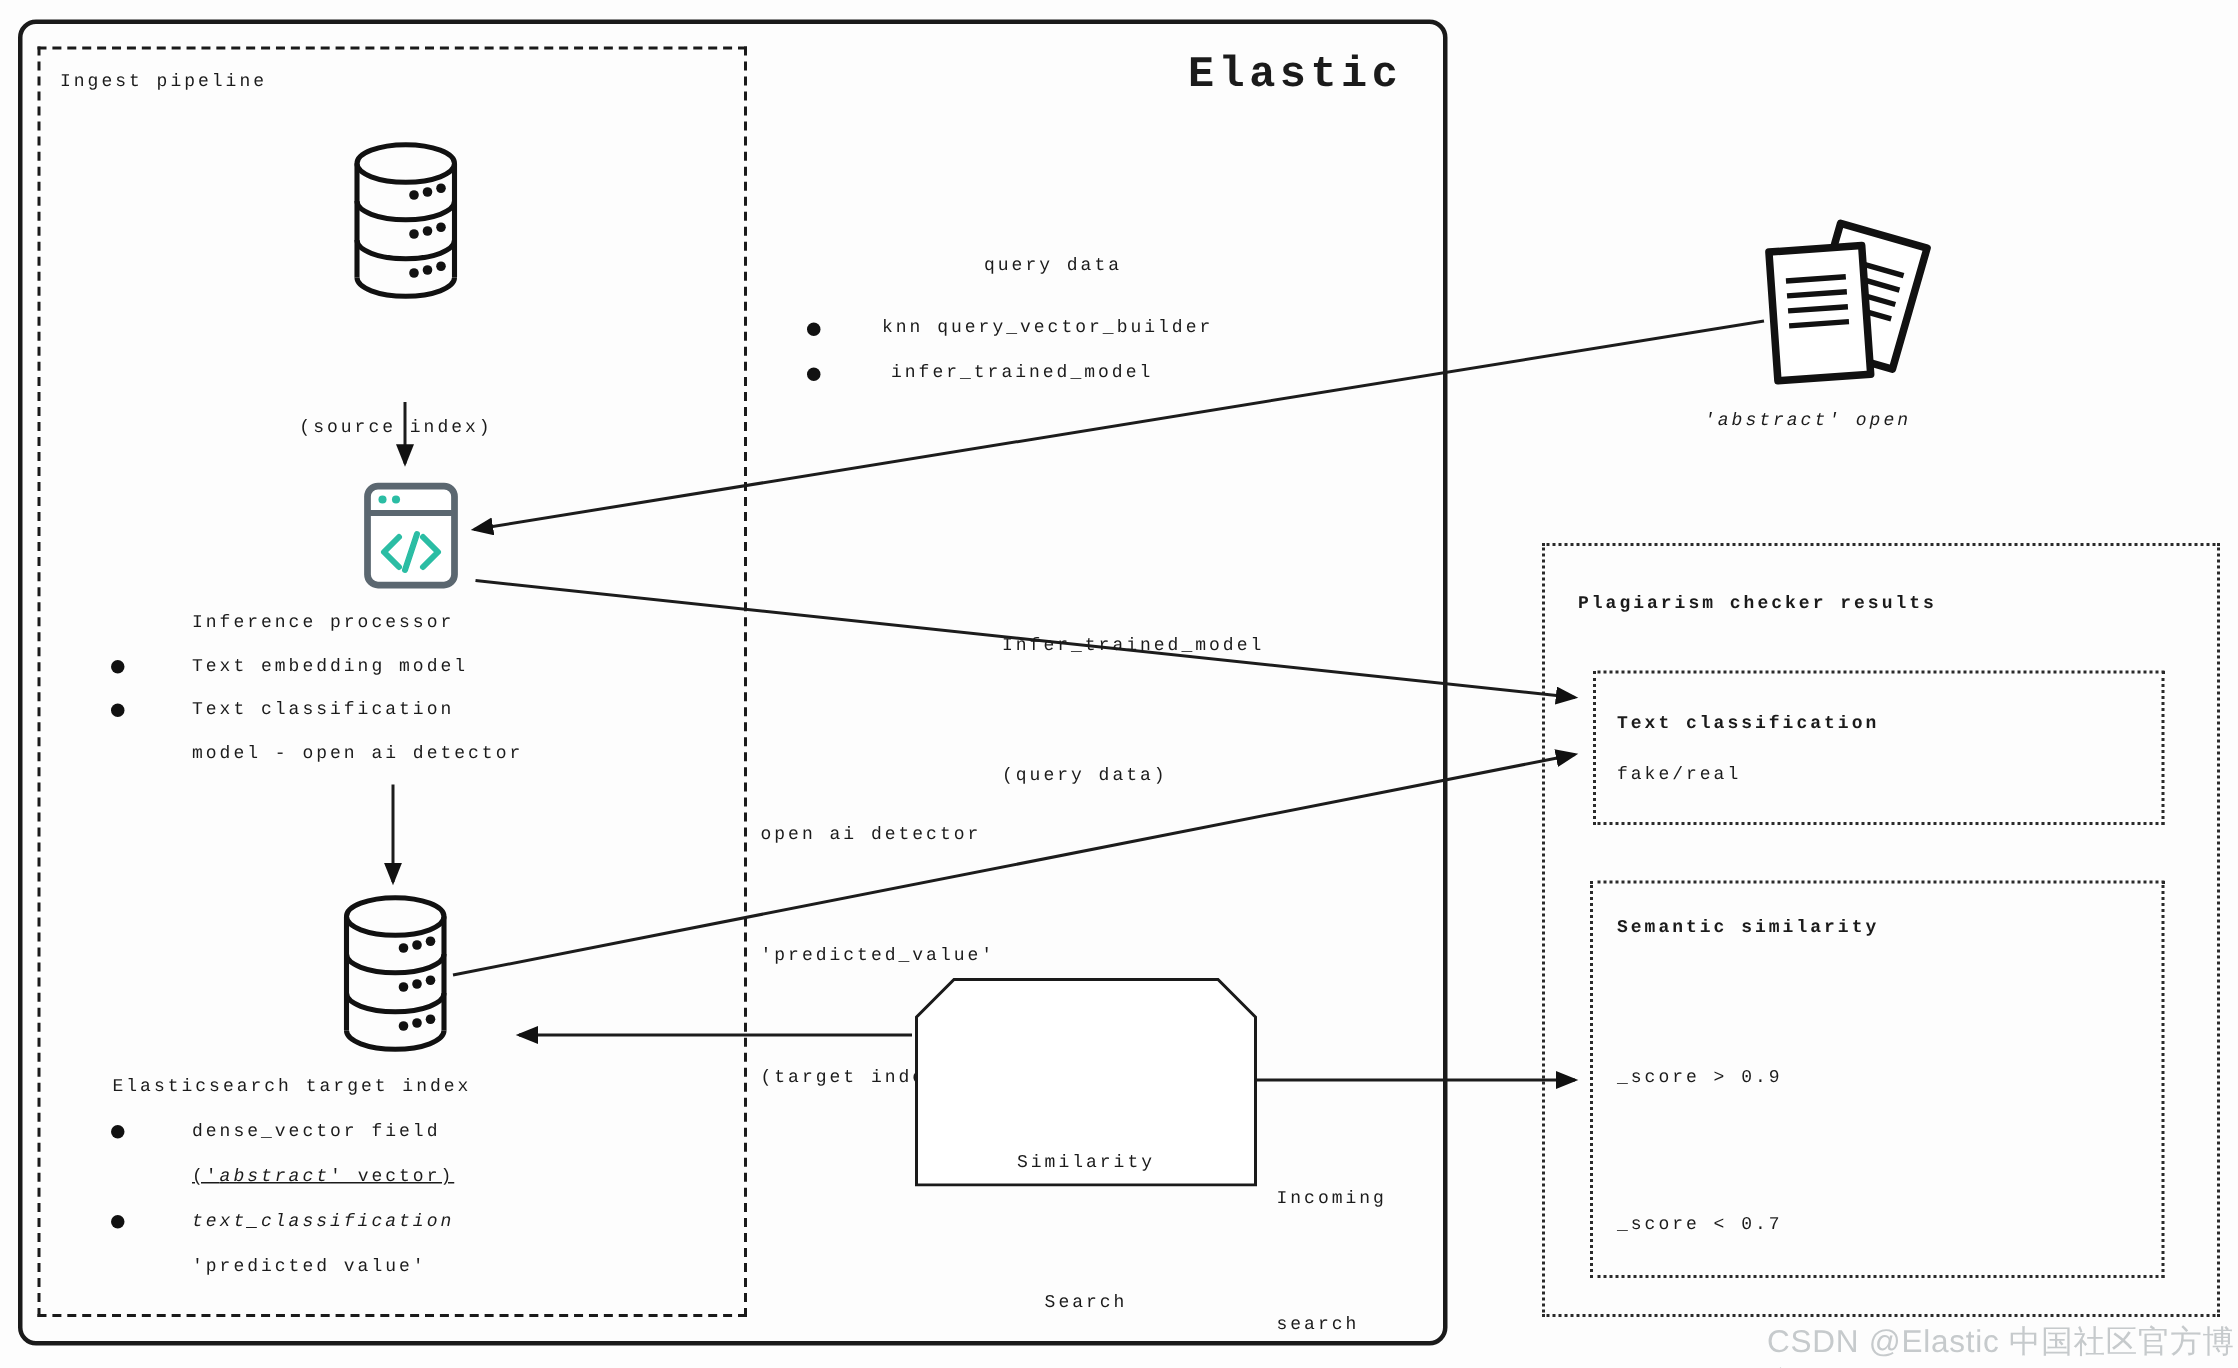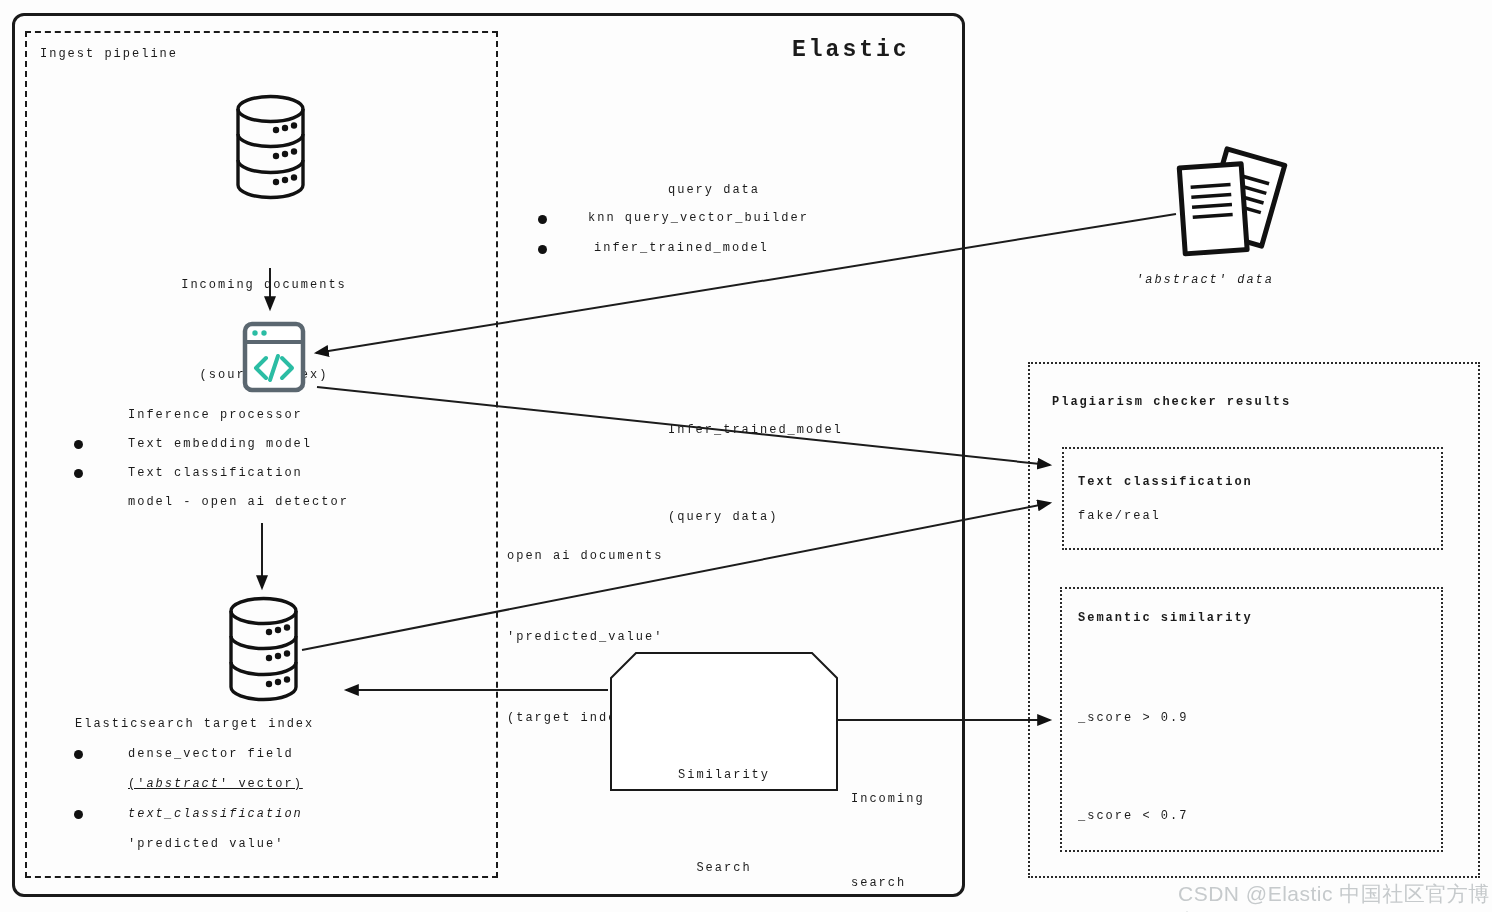--- a/index.html
+++ b/index.html
@@ -8,21 +8,21 @@
   .box{position:absolute;box-sizing:border-box;background:transparent;}
   .solid-box{border:3px solid #1a1a1a;border-radius:12px;}
   .dash-box{border:2px dashed #1a1a1a;}
   .dot-box{border:2px dotted #2a2a2a;}
   .txt{position:absolute;font-size:12px;letter-spacing:2px;line-height:28px;white-space:pre;}
   .bold{font-weight:bold;}
   .center{text-align:center;}
   .bullet-dot{position:absolute;width:9px;height:9px;border-radius:50%;background:#111;}
   .ital{font-style:italic;}
   #arrow-layer{position:absolute;left:0;top:0;width:1492px;height:912px;pointer-events:none;}
-  #elastic-title{font-size:23px;letter-spacing:3px;font-weight:bold;}
+  #elastic-title{font-size:29px;letter-spacing:3px;font-weight:bold;}
   #watermark{position:absolute;left:1178px;top:880px;font-family:"Liberation Sans","DejaVu Sans",sans-serif;
              font-size:21px;letter-spacing:0.5px;color:#c6cacc;}
   .icon{position:absolute;}
 </style>
 </head>
 <body>
 
 <div id="stage">
 
   <div class="box solid-box" style="left:12px;top:13px;width:953px;height:884px;"></div>
@@ -70,21 +70,20 @@
       <circle cx="42" cy="62" r="3.2"></circle>
         <circle cx="51" cy="60" r="3.2"></circle>
         <circle cx="60" cy="57.5" r="3.2"></circle>
       <circle cx="42" cy="88" r="3.2"></circle>
         <circle cx="51" cy="86" r="3.2"></circle>
         <circle cx="60" cy="83.5" r="3.2"></circle>
     </g>
   </svg>
 
   <div class="txt center" style="left:118px;top:210px;width:292px;line-height:30px;">
-    <div>Incoming documents</div>
     <div>(source index)</div>
   </div>
 
   <svg class="icon" style="left:242px;top:321px;" width="64" height="72" viewBox="0 0 64 72">
     <rect x="3" y="3" width="58" height="66" rx="7" fill="#ffffff" stroke="#5b6770" stroke-width="4.5"></rect>
     <path d="M3 21 H61" stroke="#5b6770" stroke-width="4"></path>
     <circle cx="13" cy="12" r="2.7" fill="#2bbda4"></circle>
     <circle cx="22" cy="12" r="2.7" fill="#2bbda4"></circle>
     <g stroke="#2bbda4" stroke-width="4" fill="none" stroke-linecap="round" stroke-linejoin="round">
       <polyline points="24,37 14,47 24,57"></polyline>
@@ -123,33 +122,33 @@
   </svg>
 
   <div class="txt" style="left:75px;top:710px;font-family:Liberation Mono, monospace;">Elasticsearch target index</div>
   <div class="bullet-dot" style="left:74px;top:750px;"></div>
   <div class="txt" style="left:128px;top:740px;">dense_vector field</div>
   <div class="txt" style="left:128px;top:770px;text-decoration:underline;"><span>('</span><span class="ital">abstract</span><span>' vector)</span></div>
   <div class="bullet-dot" style="left:74px;top:810px;"></div>
   <div class="txt" style="left:128px;top:800px;font-style:italic;">text_classification</div>
   <div class="txt" style="left:128px;top:830px;">'predicted value'</div>
 
-  <div class="txt" style="left:656px;top:176px;margin-left:12px;">query data</div>
+  <div class="txt" style="left:656px;top:163px;">query data</div>
   <div class="bullet-dot" style="left:538px;top:215px;"></div>
   <div class="txt" style="left:588px;top:204px;text-align:right;">knn query_vector_builder</div>
   <div class="bullet-dot" style="left:538px;top:245px;"></div>
   <div class="txt" style="left:594px;top:234px;">infer_trained_model</div>
 
   <div class="txt" style="left:668px;top:358px;line-height:29px;">
     <div>Infer_trained_model</div>
     <div>(query data)</div>
   </div>
 
   <div class="txt" style="left:507px;top:489px;line-height:27px;">
-    <div>open ai documents</div>
+    <div>open ai detector</div>
     <div>'predicted_value'</div>
     <div>(target index)</div>
   </div>
 
   <svg class="icon" style="left:610px;top:652px;" width="228" height="139" viewBox="0 0 228 139">
     <polygon points="1,26 26,1 202,1 227,26 227,138 1,138" fill="#ffffff" stroke="#1a1a1a" stroke-width="2"></polygon>
   </svg>
   <div class="txt center" style="left:610px;top:698px;width:228px;line-height:31px;">
     <div>Similarity</div>
     <div>Search</div>
@@ -175,21 +174,21 @@
     <g transform="rotate(-4 40 60)">
       <rect x="12" y="20" width="62" height="86" fill="#ffffff" stroke="#111" stroke-width="5" stroke-linejoin="round"></rect>
       <g stroke="#111" stroke-width="3.6">
         <line x1="22" y1="40" x2="62" y2="40"></line>
         <line x1="22" y1="50" x2="62" y2="50"></line>
         <line x1="22" y1="60" x2="62" y2="60"></line>
         <line x1="22" y1="70" x2="62" y2="70"></line>
       </g>
     </g>
   </svg>
-  <div class="txt" style="left:1136px;top:266px;"><span class="ital">'</span><span class="ital">abstract</span><span><span class="ital">' data</span></span></div>
+  <div class="txt" style="left:1136px;top:266px;"><span class="ital">'</span><span class="ital">abstract</span><span><span class="ital">' open</span></span></div>
 
   <div class="txt bold" style="left:1052px;top:388px;">Plagiarism checker results</div>
 
   <div class="txt bold" style="left:1078px;top:468px;">Text classification</div>
   <div class="txt" style="left:1078px;top:502px;">fake/real</div>
 
   <div class="txt bold" style="left:1078px;top:604px;">Semantic similarity</div>
   <div class="txt" style="left:1078px;top:637px;line-height:32.5px;">
     <div>_score &gt; 0.9</div>
     <div>_score &lt; 0.7</div>

